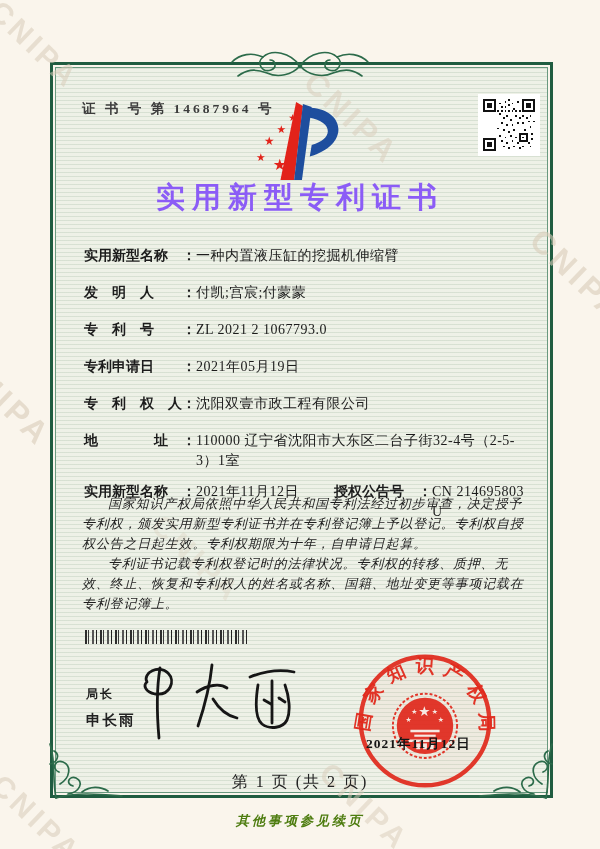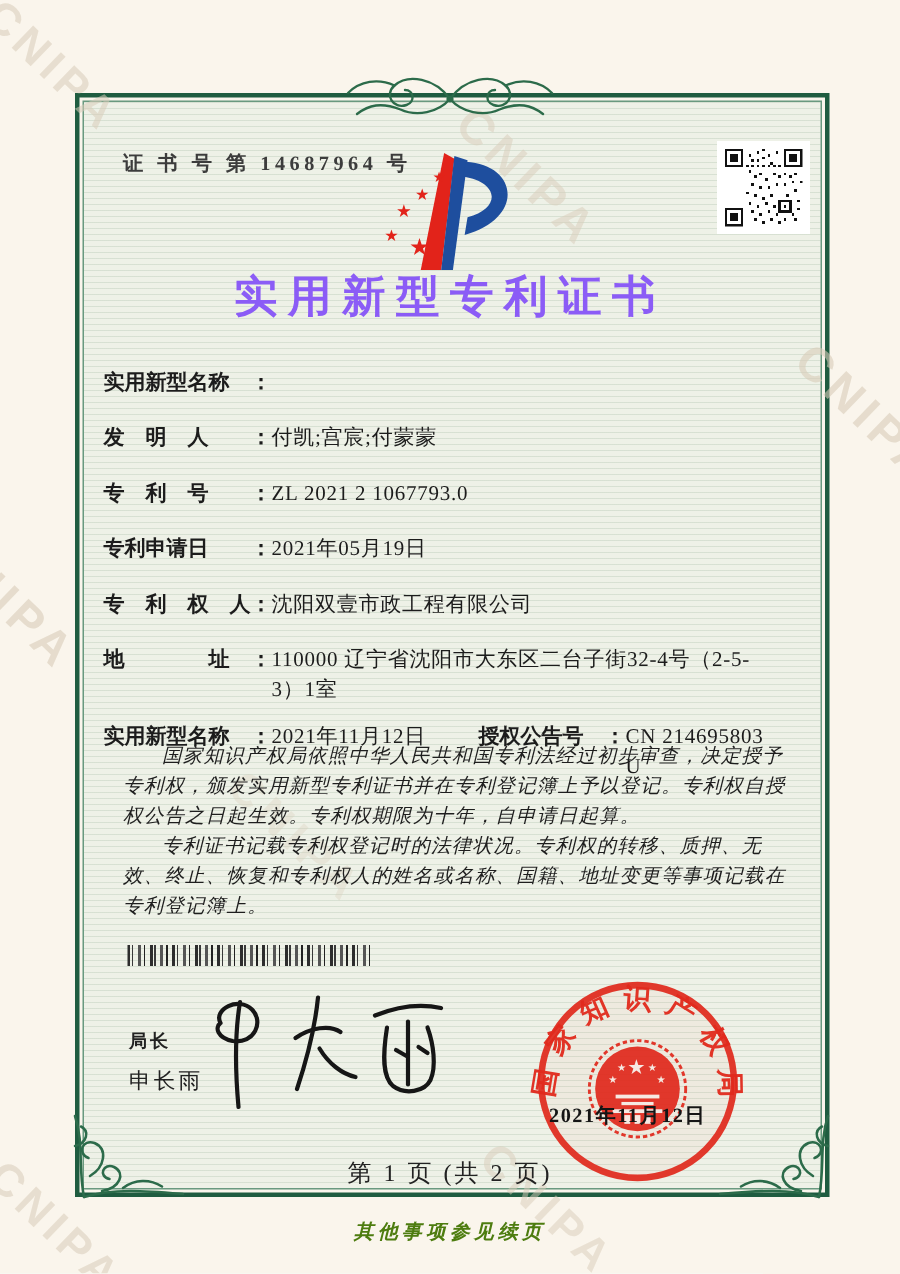--- a/index.html
+++ b/index.html
@@ -40,21 +40,21 @@
   .qr-box {
     position:absolute; left:478px; top:94px; width:62px; height:62px;
     background:#fff; padding:5px;
   }
   .logo { position:absolute; left:250px; top:102px; }
   .title {
     position:absolute; left:0; top:178px; width:100%;
     text-align:center; font-size:29px; font-weight:bold; color:#8b5cf6;
     letter-spacing:7px;
   }
-  .fields { position:absolute; left:69px; top:246px; width:440px; }
+  .fields { position:absolute; left:84px; top:246px; width:440px; }
   .frow { display:flex; align-items:flex-start; margin-bottom:17px;
           font-size:14px; line-height:20px; color:#1c1c1c; }
   .flabel { flex:0 0 98px; white-space:nowrap; font-weight:bold; }
   .fcolon { flex:0 0 14px; font-weight:bold; }
   .fvalue { flex:1 1 auto; letter-spacing:0.5px; }
   .frow.double { margin-bottom:11px; }
   .pair2 { display:flex; margin-left:28px; }
   .paras {
     position:absolute; left:82px; top:494px; width:442px;
     font-size:13px; line-height:20px; color:#1e1e1e;
@@ -65,21 +65,21 @@
     position:absolute; left:85px; top:630px; width:162px; height:14px;
     background:repeating-linear-gradient(90deg,
       #2d2d2d 0 2px, rgba(0,0,0,0) 2px 3px,
       #3a3a3a 3px 4px, rgba(0,0,0,0) 4px 7px,
       #555    7px 9px, rgba(0,0,0,0) 9px 11px,
       #222   11px 12px, rgba(0,0,0,0) 12px 15px);
   }
   .director-title { position:absolute; left:86px; top:686px;
       font-size:12px; font-weight:bold; color:#222; letter-spacing:2px; }
   .director-name  { position:absolute; left:86px; top:711px;
-      font-size:14.5px; font-weight:normal; color:#222; letter-spacing:2px; }
+      font-size:14.5px; font-weight:bold; color:#222; letter-spacing:2px; }
   .signature { position:absolute; left:128px; top:652px; }
   .seal { position:absolute; left:352px; top:648px; mix-blend-mode:multiply; }
   .seal-date {
     position:absolute; left:366px; top:735px; width:130px;
     font-size:13.5px; font-weight:bold; color:#151515; letter-spacing:1px;
     z-index:4;
   }
   .page-info {
     position:absolute; left:0; top:772px; width:100%; text-align:center;
     font-size:16px; color:#222; letter-spacing:2px;
@@ -186,20 +186,21 @@
         <text x="22" y="70" font-size="16">★</text>
       </g>
     </svg>
 
     <div class="title">实用新型专利证书</div>
 
     <div class="fields">
       <div class="frow">
         <span class="flabel">实用新型名称</span>
           <span class="fcolon">：</span>
+        <span class="fvalue">一种内置液压缸的挖掘机伸缩臂</span>
       </div>
       <div class="frow">
         <span class="flabel">发　明　人</span>
           <span class="fcolon">：</span>
         <span class="fvalue">付凯;宫宸;付蒙蒙</span>
       </div>
       <div class="frow">
         <span class="flabel">专　利　号</span>
           <span class="fcolon">：</span>
         <span class="fvalue">ZL 2021 2 1067793.0</span>

